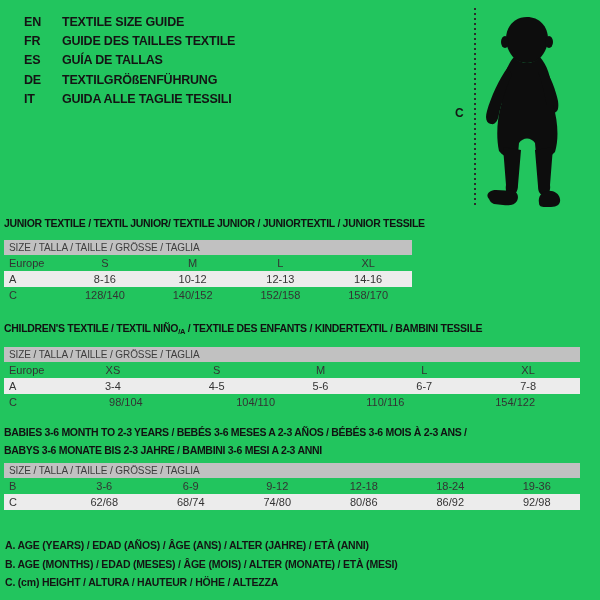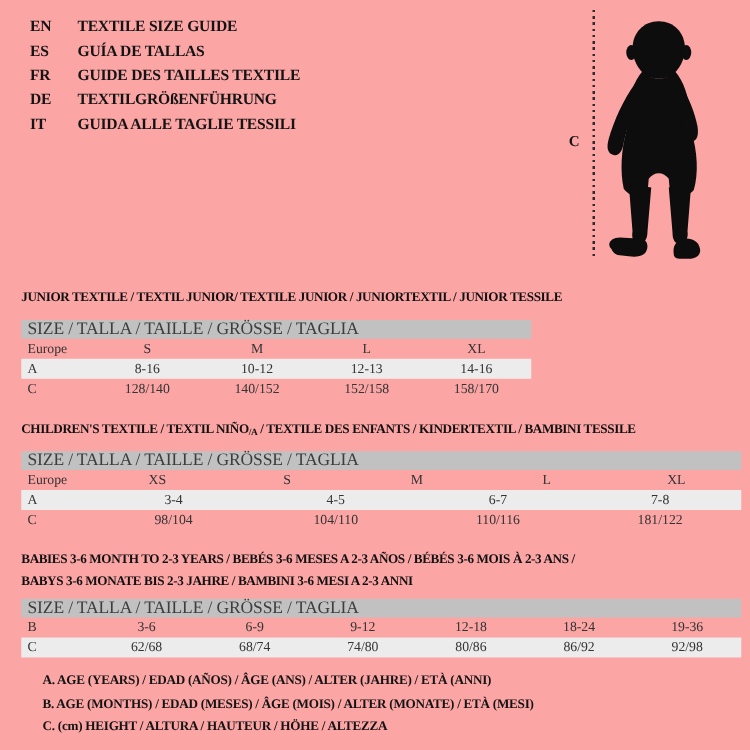--- a/index.html
+++ b/index.html
@@ -1,73 +1,73 @@
 <!DOCTYPE html>
 <html><head>
 <meta charset="utf-8">
 <style>
   html,body { margin:0; padding:0; background:#fff; }
   .canvas {
-    position:relative; width:600px; height:600px; background:#fca5a5;
-    font-family:Liberation Serif, serif; color:#333; overflow:hidden;
+    position:relative; width:600px; height:600px; background:#22c55e;
+    font-family:Liberation Sans, sans-serif; color:#333; overflow:hidden;
   }
 
   
   .lang-block { position:absolute; left:24px; top:12px; }
   .lang-row { display:flex; height:19.4px; align-items:center;
     font-weight:bold; font-size:12.5px; letter-spacing:-0.2px; color:#141414; }
   .lang-code { width:38px; }
 
   
   .dotted-line { position:absolute; left:474px; top:8px; width:2px; height:198px;
     background:repeating-linear-gradient(to bottom, #2c2c2c 0 2px, transparent 2px 5px); }
   .c-label { position:absolute; left:455px; top:106px;
     font-weight:bold; font-size:12px; color:#141414; }
   .silhouette { position:absolute; left:481px; top:9px; }
 
   
-  .tbl { position:absolute; left:17px;margin-top:16px; }
+  .tbl { position:absolute; left:4px; }
   .tbl-title { font-weight:bold; font-size:10.5px; letter-spacing:-0.3px;
     line-height:12px; color:#111; white-space:nowrap; }
   .tbl-title .sub { font-size:7.5px; position:relative; top:2px; }
   .tbl-title2 { line-height:18px; }
   .size-bar { background:#c1c1c1; height:15px; line-height:15px;
-    padding-left:5px; font-size:14px; letter-spacing:-0.1px; color:#3d3d3d; }
+    padding-left:5px; font-size:10px; letter-spacing:-0.1px; color:#3d3d3d; }
   .trow { display:flex; height:16px; line-height:16px; font-size:11px; color:#333; }
   .trow.alt { background:#ececec; }
   .tlabel { width:57px; padding-left:5px; box-sizing:border-box; }
   .tcell { flex:1; text-align:center; }
   .mt11 { margin-top:11px; }
   .mt4 { margin-top:4px; }
   .w1 { width:408px; top:217px; }
   .w2 { width:576px; top:322px; }
   .w3 { width:576px; top:423px; }
 
   
-  .footnotes { position:absolute; left:34px; top:536px; }
+  .footnotes { position:absolute; left:5px; top:536px; }
   .footnote { font-weight:bold; font-size:10.5px; letter-spacing:-0.2px;
     line-height:18.5px; color:#141414; white-space:nowrap; }
 </style>
 </head>
 <body>
 
 <div class="canvas">
 
   <div class="lang-block">
     <div class="lang-row">
       <span class="lang-code">EN</span>
       <span>TEXTILE SIZE GUIDE</span>
     </div>
     <div class="lang-row">
+      <span class="lang-code">FR</span>
+      <span>GUIDE DES TAILLES TEXTILE</span>
+    </div>
+    <div class="lang-row">
       <span class="lang-code">ES</span>
       <span>GUÍA DE TALLAS</span>
-    </div>
-    <div class="lang-row">
-      <span class="lang-code">FR</span>
-      <span>GUIDE DES TAILLES TEXTILE</span>
     </div>
     <div class="lang-row">
       <span class="lang-code">DE</span>
       <span>TEXTILGRÖßENFÜHRUNG</span>
     </div>
     <div class="lang-row">
       <span class="lang-code">IT</span>
       <span>GUIDA ALLE TAGLIE TESSILI</span>
     </div>
   </div>
@@ -122,29 +122,30 @@
       <span class="tcell">XS</span>
       <span class="tcell">S</span>
       <span class="tcell">M</span>
       <span class="tcell">L</span>
       <span class="tcell">XL</span>
     </div>
     <div class="trow alt">
       <span class="tlabel">A</span>
       <span class="tcell">3-4</span>
       <span class="tcell">4-5</span>
+      <span class="tcell">5-6</span>
       <span class="tcell">6-7</span>
       <span class="tcell">7-8</span>
     </div>
     <div class="trow">
       <span class="tlabel">C</span>
       <span class="tcell">98/104</span>
       <span class="tcell">104/110</span>
       <span class="tcell">110/116</span>
-      <span class="tcell">181/122</span>
+      <span class="tcell">154/122</span>
     </div>
   </div>
 
   <div class="tbl w3">
     <div class="tbl-title tbl-title2">
       <div>BABIES 3-6 MONTH TO 2-3 YEARS / BEBÉS 3-6 MESES A 2-3 AÑOS / BÉBÉS 3-6 MOIS À 2-3 ANS /</div>
       <div>BABYS 3-6 MONATE BIS 2-3 JAHRE / BAMBINI 3-6 MESI A 2-3 ANNI</div>
     </div>
     <div class="size-bar mt4">SIZE / TALLA / TAILLE / GRÖSSE / TAGLIA</div>
     <div class="trow">

